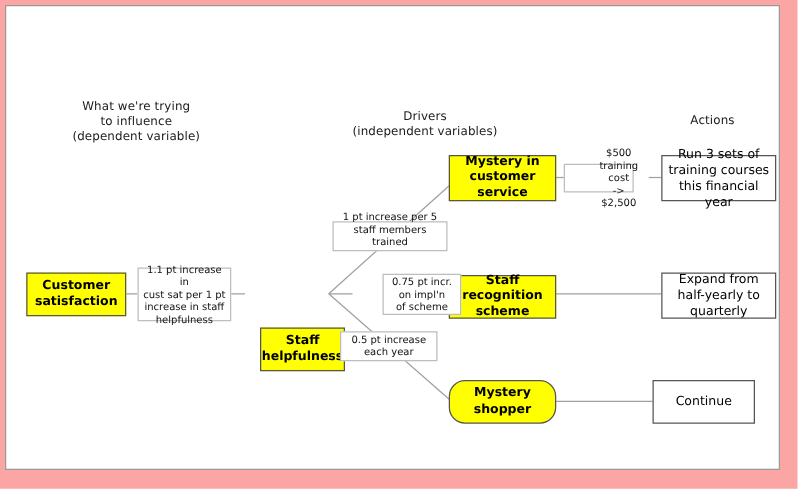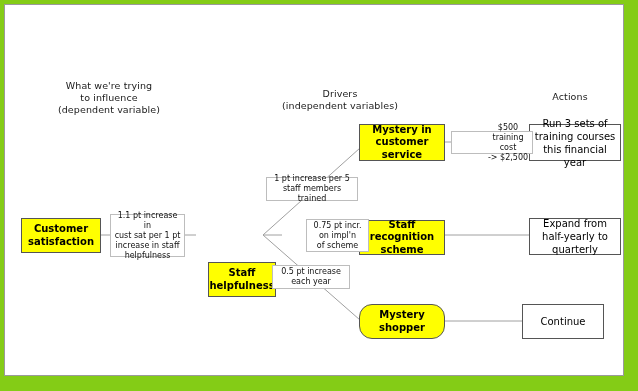--- a/index.html
+++ b/index.html
@@ -12,21 +12,21 @@
     width: 638px;
     height: 391px;
     font-family: "DejaVu Sans", sans-serif;
     overflow: hidden;
   }
 
   #canvas {
     position: relative;
     width: 638px;
     height: 391px;
-    background: #84cc16;
+    background: #fca5a5;
   }
 
   
   #frame {
     position: absolute;
     left: 4px;
     top: 4px;
     width: 620px;
     height: 372px;
     border: 1px solid #9a9a9a;
@@ -181,34 +181,34 @@
     <span class="txt">Continue</span>
   </div>
 
   <div class="edge-label" style="left:110px; top:214px; width:75px; height:43px;text-align:center;">
     <span class="txt">1.1 pt increase in
 cust sat per 1 pt
 increase in staff
 helpfulness</span>
   </div>
 
-  <div class="edge-label" style="left:266px; top:177px; width:92px; height:24px;">
+  <div class="edge-label" style="left:266px; top:177px; width:92px; height:24px;align-items:flex-end;">
     <span class="txt">1 pt increase per 5
 staff members trained</span>
   </div>
 
   <div class="edge-label" style="left:282px; top:219px; width:63px; height:33px;margin-left:24px;">
     <span class="txt">0.75 pt incr.
 on impl'n
 of scheme</span>
   </div>
 
   <div class="edge-label" style="left:272px; top:265px; width:78px; height:24px;">
     <span class="txt">0.5 pt increase
 each year</span>
   </div>
 
-  <div class="edge-label" style="left:451px; top:131px; width:82px; height:23px;padding-left:34px;">
+  <div class="edge-label" style="left:451px; top:131px; width:56px; height:23px;padding-left:34px;">
     <span class="txt">$500 training cost
 -&gt; $2,500</span>
   </div>
 
 </div>
 
 </body></html>

